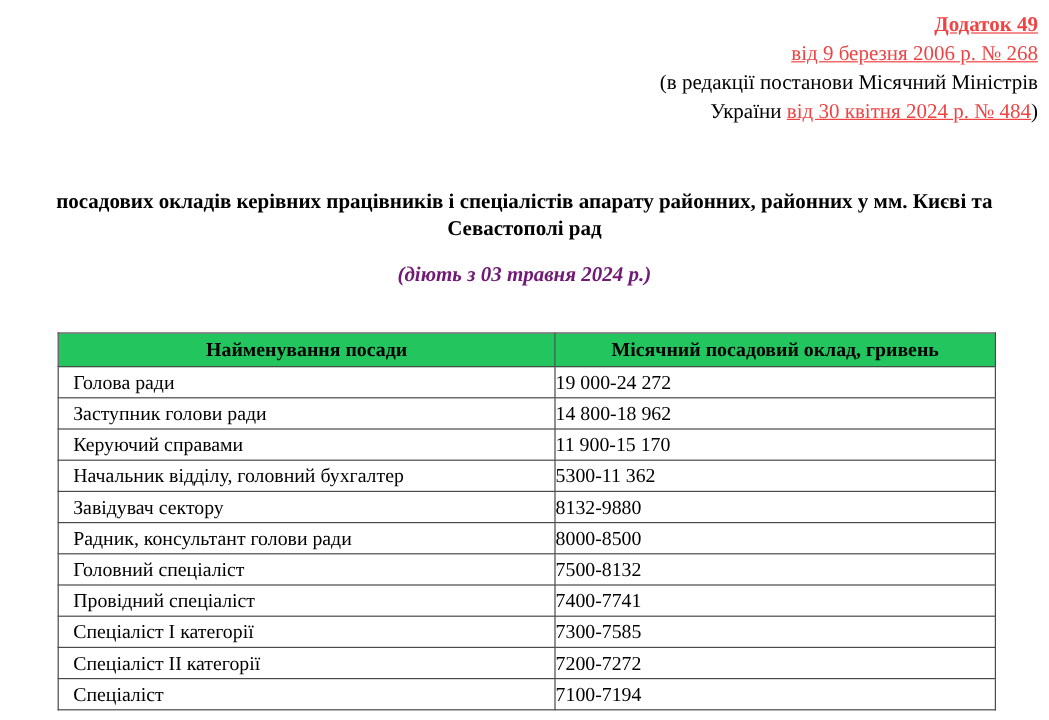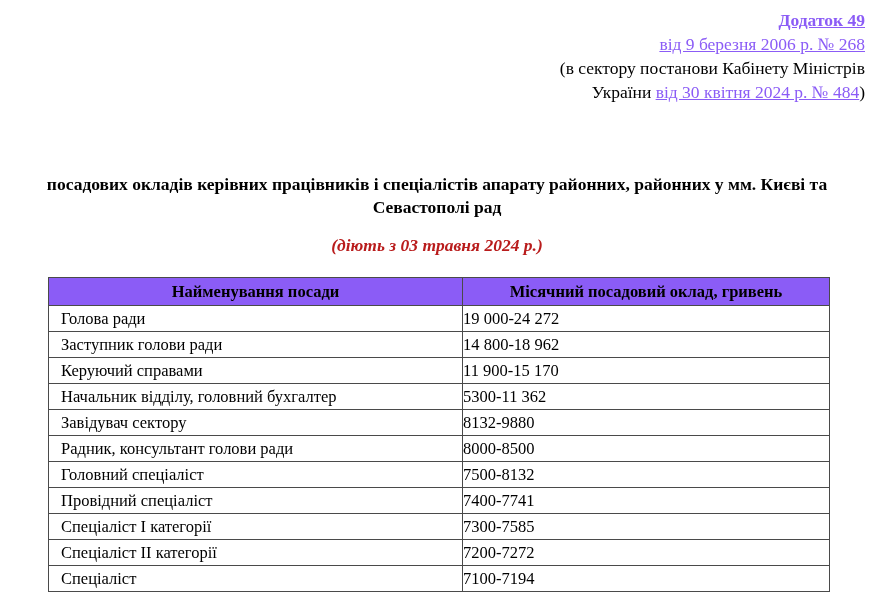--- a/index.html
+++ b/index.html
@@ -29,74 +29,73 @@
     right: 9px;
     width: 396px;
     text-align: right;
     font-size: 17.5px;
     line-height: 1.37;
   }
   .doc-header .line {
     white-space: nowrap;
   }
   .link {
-    color: #8b5cf6;
+    color: #ef4444;
     text-underline-offset: 1px;
   }
   .appendix-no {
     font-weight: bold;
   }
 
   
   .title-block {
     position: absolute;
     top: 156px;
     left: 0;
     width: 874px;
     text-align: center;
   }
   .scheme-word {
     font-size: 17.5px;
     font-weight: bold;
     letter-spacing: 0.4px;
   }
   .scheme-desc {
-    margin-top: 17px;
     font-size: 17.5px;
     font-weight: bold;
     line-height: 1.33;
     padding: 0 30px;
   }
   .effective-note {
     margin-top: 15px;
     font-size: 17.5px;
     font-weight: bold;
     font-style: italic;
-    color: #b91c1c;
+    color: #701a75;
   }
 
   
   .salary-table {
     position: absolute;
     left: 48px;
     top: 277px;
     width: 781px;
     border-collapse: collapse;
     table-layout: fixed;
     font-size: 16.5px;
   }
   .salary-table th,
   .salary-table td {
     border: 1px solid #4a4a4a;
     padding: 0;
     height: 25px;
     vertical-align: middle;
   }
   .salary-table thead th {
-    background: #8b5cf6;
+    background: #22c55e;
     font-weight: bold;
     text-align: center;
     height: 27px;
     font-size: 16.5px;
   }
   .col-position {
     width: 414px;
   }
   .col-salary {
     width: 367px;
@@ -114,21 +113,21 @@
 <div class="page">
 
   <div class="doc-header">
     <div class="line">
       <a class="link appendix-no" href="#">Додаток 49</a>
     </div>
     <div class="line">
       <a class="link" href="#">від 9 березня 2006 р. № 268</a>
     </div>
     <div class="line">
-      <span>(в сектору постанови Кабінету Міністрів</span>
+      <span>(в редакції постанови Місячний Міністрів</span>
     </div>
     <div class="line">
       <span>України </span><a class="link" href="#">від 30 квітня 2024 р. № 484</a><span>)</span>
     </div>
   </div>
 
   <div class="title-block">
     <div class="scheme-desc">посадових окладів керівних працівників і спеціалістів апарату районних, районних у мм. Києві та Севастополі рад</div>
     <div class="effective-note">(діють з 03 травня 2024 р.)</div>
   </div>

